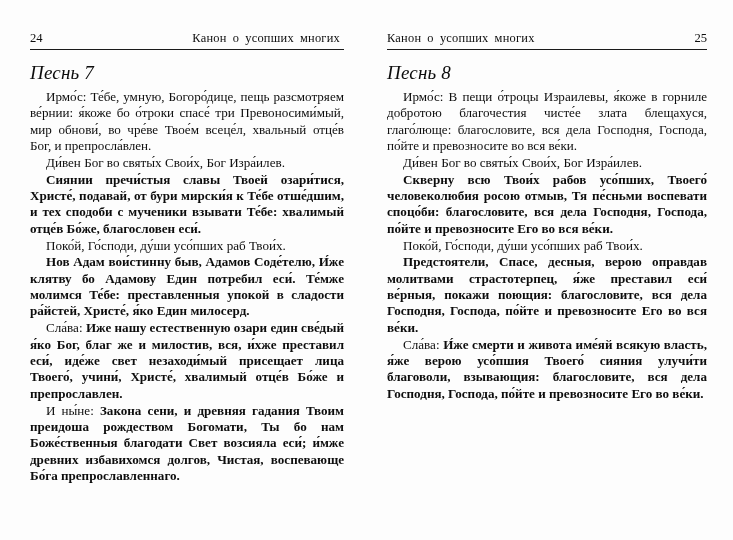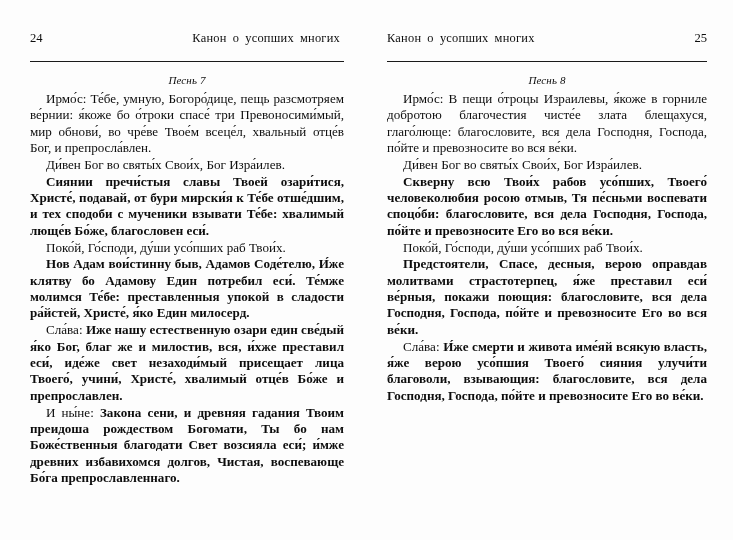--- a/index.html
+++ b/index.html
@@ -37,42 +37,41 @@
     width: 367px;
     padding: 31px 26px 0 21px;
   }
 
   
   .runhead {
     display: flex;
     align-items: baseline;
     font-size: 12.4px;
     letter-spacing: 0.02em;
-    padding-bottom: 15px;
+    padding-bottom: 3px;
     border-bottom: 1.4px solid #1a1a1a;
   }
   .runhead-left  { justify-content: flex-start; }
   .runhead-right { justify-content: flex-start; }
   .folio {
     font-size: 12.6px;
     letter-spacing: 0;
   }
   .runtitle {
     font-size: 12.4px;
     word-spacing: 0.22em;
   }
   .runhead-left .runtitle  { margin-left: auto; margin-right: 4px; }
   .runhead-left .folio     { margin-right: 4px; }
   .runhead-right .folio    { margin-left: auto; }
 
   
   .ode-title {
-    text-align: center;
     font-style: italic;
-    font-size: 11px;
+    font-size: 19px;
     margin-top: 12px;
     margin-bottom: 5px;
     letter-spacing: 0.01em;
   }
 
   
   p.para {
     margin: 0 0 0.5px 0;
     text-align: justify;
     text-justify: inter-word;
@@ -107,21 +106,21 @@
 
       <p class="para plain">
         <span class="lead">Ирмо́с:</span><span> Те́бе, умную, Богоро́дице, пещь разсмотряем ве́рнии: я́коже бо о́троки спасе́ три Превоносими́мый, мир обнови́, во чре́ве Твое́м всеце́л, хвальный отце́в Бог, и препросла́влен.</span>
       </p>
 
       <p class="para plain">
         <span>Ди́вен Бог во святы́х Свои́х, Бог Изра́илев.</span>
       </p>
 
       <p class="para bold">
-        <span>Сиянии пречи́стыя славы Твоей озари́тися, Христе́, подавай, от бури мирски́я к Те́бе отше́дшим, и тех сподоби с мученики взывати Те́бе: хвалимый люще́в Бо́же, благословен еси́.</span>
+        <span>Сиянии пречи́стыя славы Твоей озари́тися, Христе́, подавай, от бури мирски́я к Те́бе отше́дшим, и тех сподоби с мученики взывати Те́бе: хвалимый отце́в Бо́же, благословен еси́.</span>
       </p>
 
       <p class="para plain">
         <span>Поко́й, Го́споди, ду́ши усо́пших раб Твои́х.</span>
       </p>
 
       <p class="para bold">
         <span>Нов Адам вои́стинну быв, Адамов Соде́телю, И́же клятву бо Адамову Един потребил еси́. Те́мже молимся Те́бе: преставленныя упокой в сладости ра́йстей, Христе́, я́ко Един милосерд.</span>
       </p>
 

